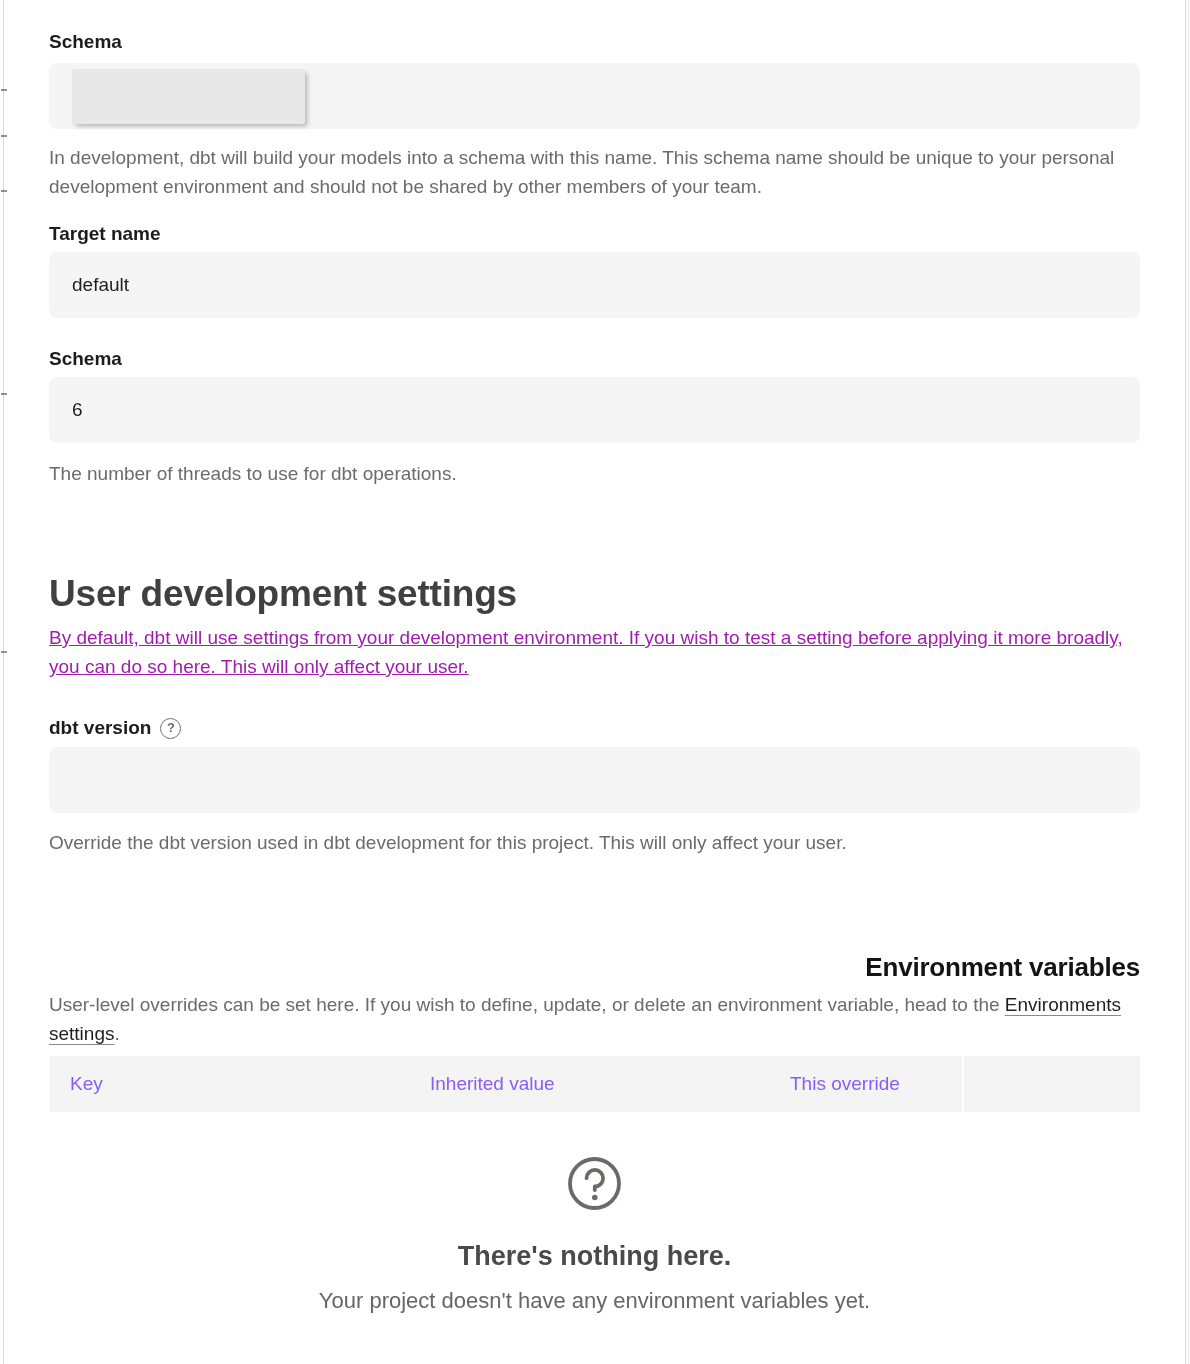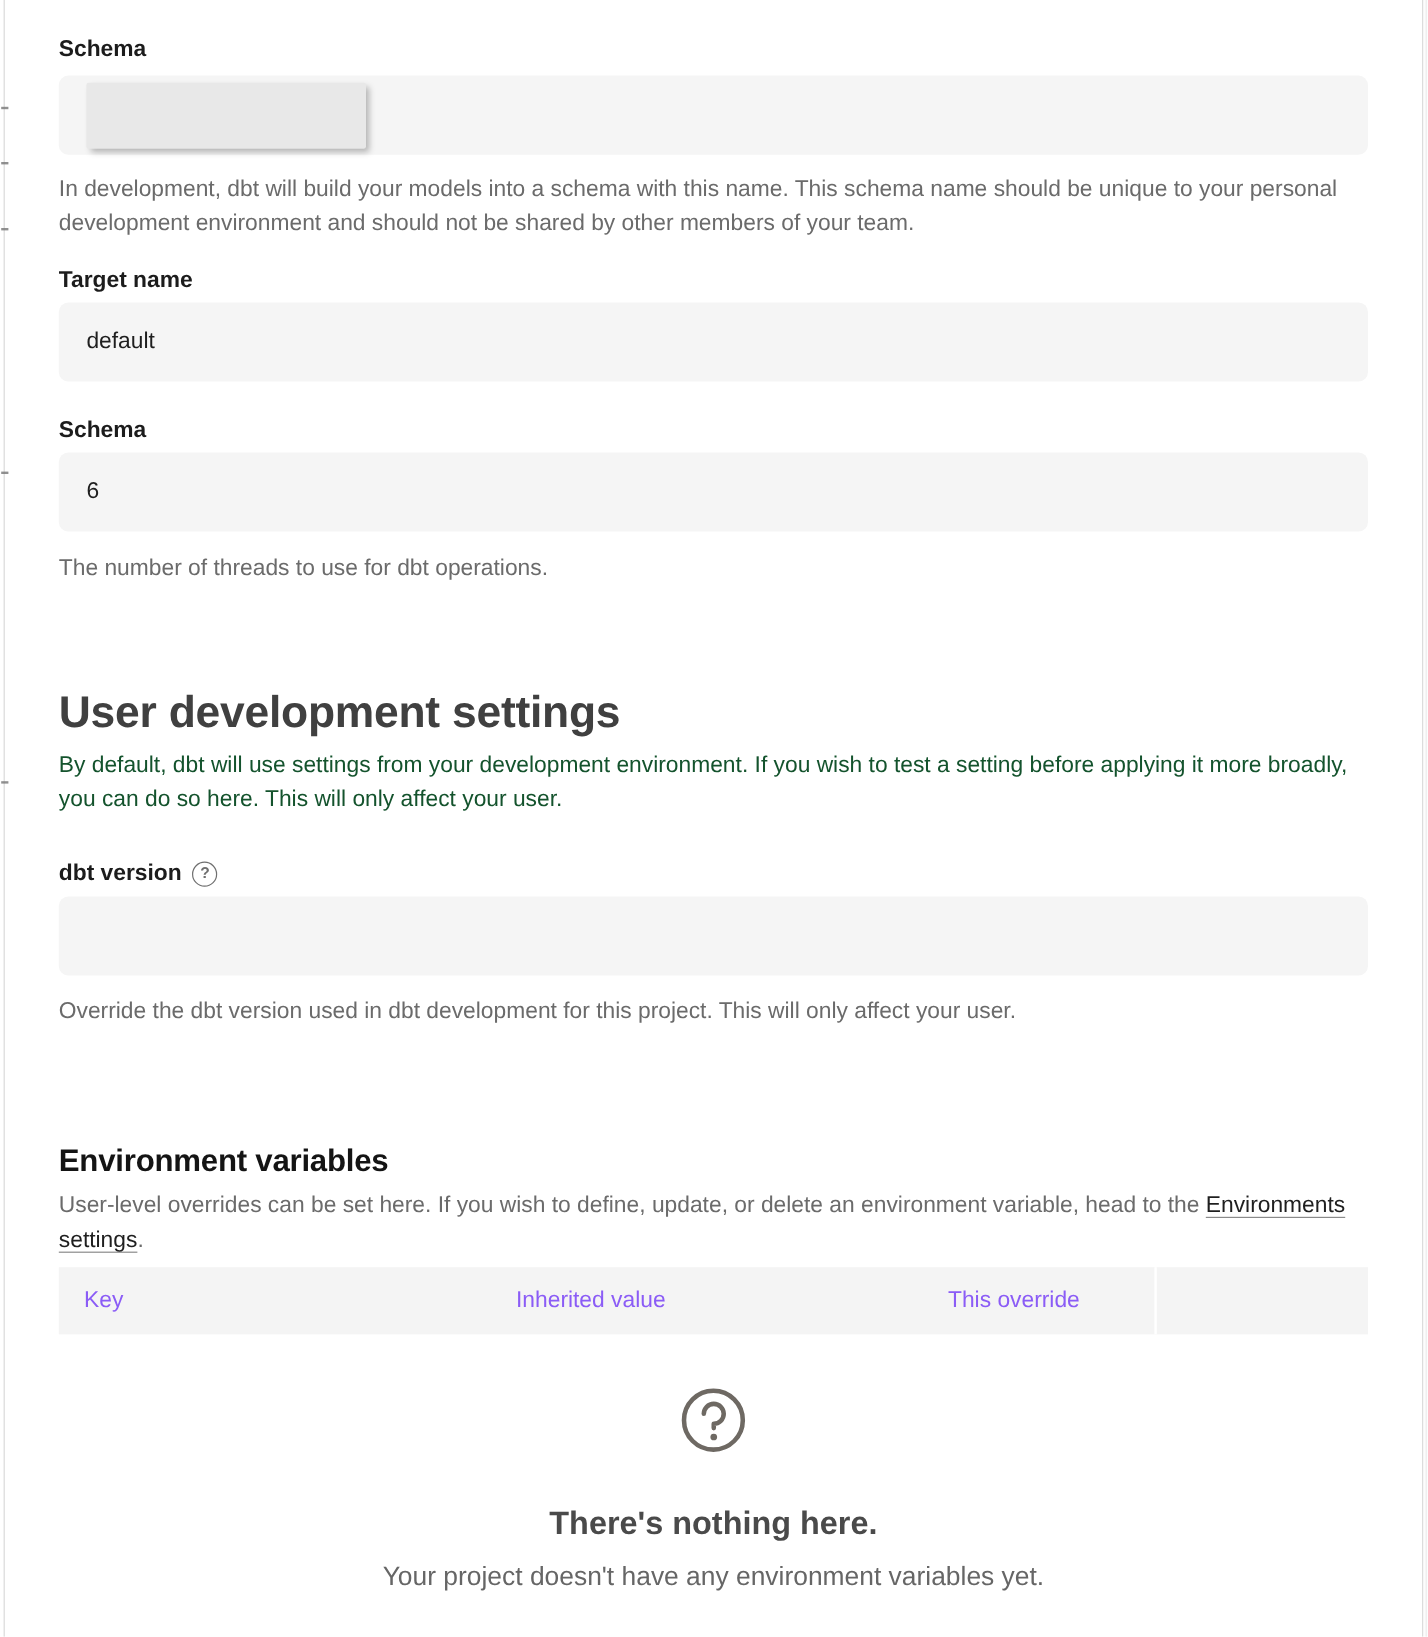--- a/index.html
+++ b/index.html
@@ -68,22 +68,23 @@
 
   .section-h1 {
     margin-top: 87px;
     font-size: 37px; line-height: 38px; font-weight: 700; color: #404040;
     letter-spacing: -0.2px;
   }
   .section-h2 {
     margin-top: 93px;
     font-size: 26px; line-height: 34px; font-weight: 700; color: #141414;
     letter-spacing: -0.2px;
+    text-align: right;
   }
-  .section-desc { margin-top: 10px; font-size: 19px; line-height: 29px; color: #14532d; }
+  .section-desc { margin-top: 10px; font-size: 19px; line-height: 29px; color: #a21caf; text-decoration: underline; }
   .section-desc-tight { margin-top: 6px; font-size: 19px; line-height: 29px; color: #6b6b6b; }
 
   .label-row { margin-top: 36px; display: flex; align-items: center; gap: 9px; }
   .help-icon {
     width: 21px; height: 21px; border-radius: 50%;
     border: 1.6px solid #6f6f6f; color: #6f6f6f;
     font-size: 13px; font-weight: 700; line-height: 18px;
     display: inline-flex; align-items: center; justify-content: center;
   }
 
@@ -104,21 +105,21 @@
     font-size: 19px; font-weight: 500; color: #8b5cf6;
   }
   .env-table-header .cell:first-child { padding-left: 21px; }
   .env-table-header .cell-actions {
     height: 100%; border-left: 2px solid #ffffff;
   }
 
   .empty-state { margin-top: 43px; text-align: center; }
   .empty-state .qmark-wrap { display: inline-block; }
   .empty-title {
-    margin-top: 36px;
+    margin-top: 24px;
     font-size: 27px; line-height: 32px; font-weight: 600; color: #4a4a4a;
   }
   .empty-subtitle {
     margin-top: 16px;
     font-size: 22px; line-height: 26px; color: #666666;
   }
 </style>
 </head>
 <body>
 

